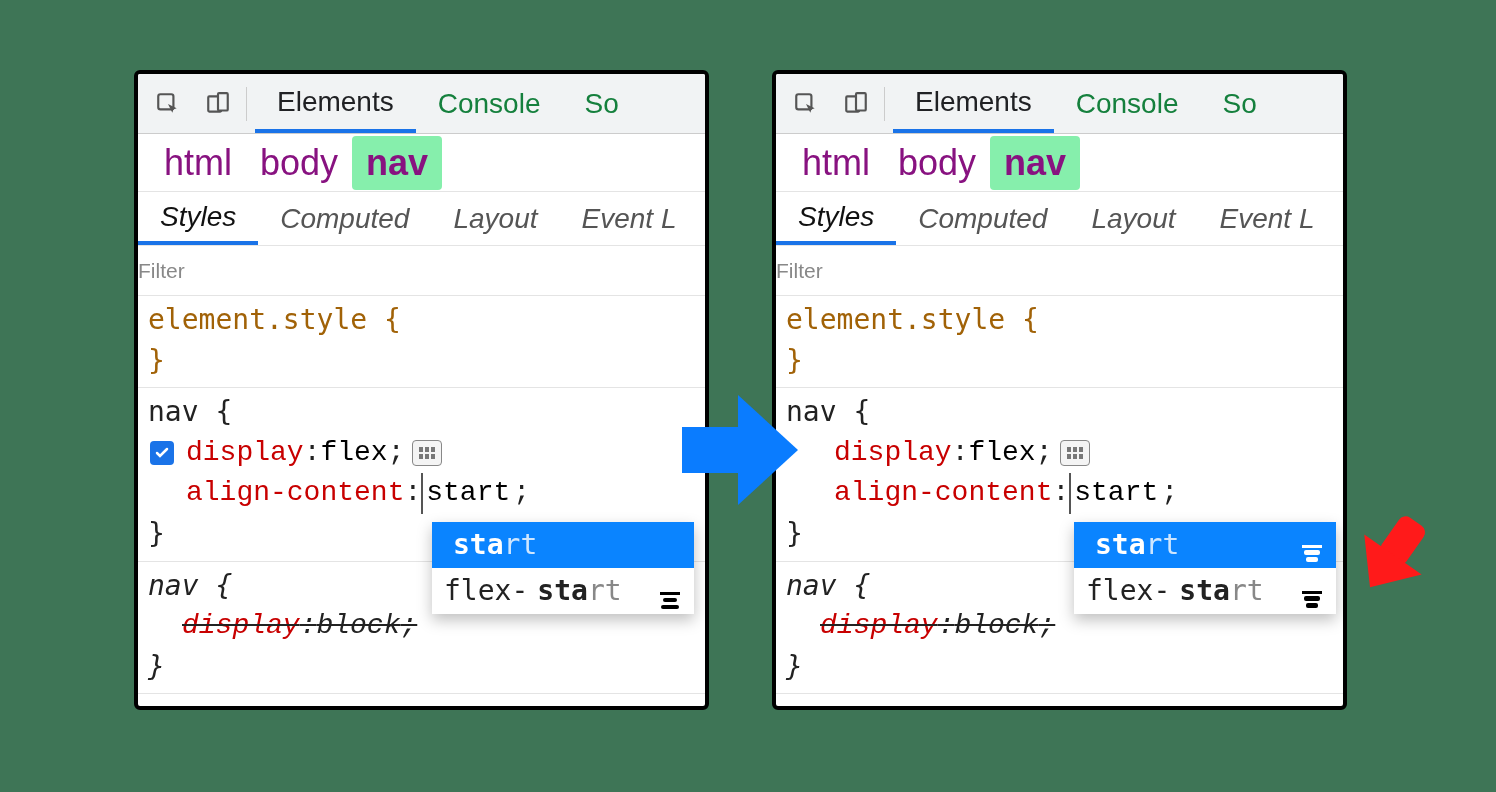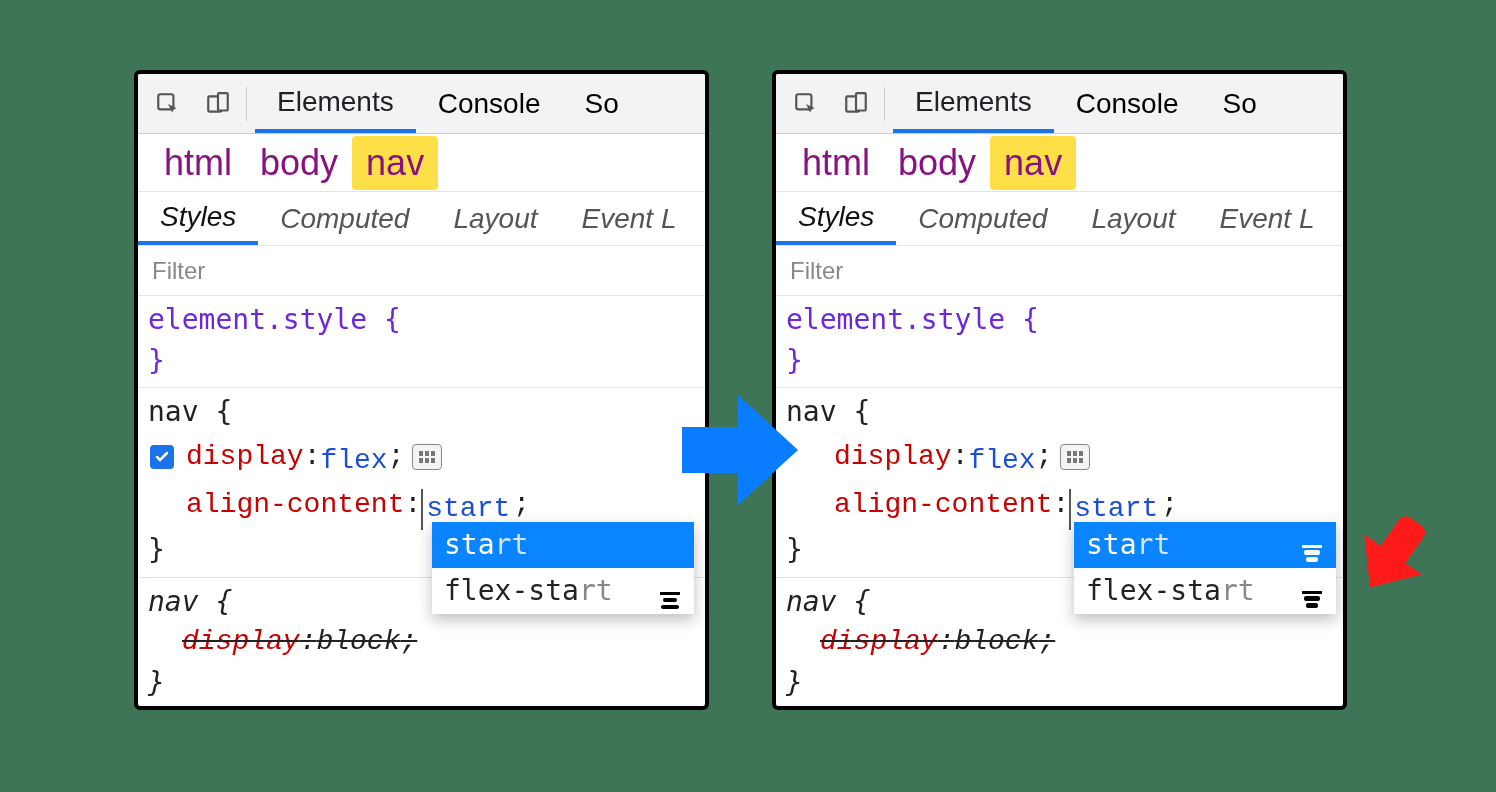--- a/index.html
+++ b/index.html
@@ -32,73 +32,73 @@
     color:#555;
     position:relative;
   }
   .toolbar .iconbtn {
     width:40px; height:40px; margin-left:10px; display:flex; align-items:center; justify-content:center;
   }
   .toolbar .divider {
     width:1px; height:34px; background:#ccc; margin:0 8px;
   }
   .toolbar .tabs { display:flex; height:100%; align-items:stretch; }
-  .toolbar .tab { display:flex; align-items:center; padding:0 22px; color:#000000; cursor:pointer; }
+  .toolbar .tab { display:flex; align-items:center; padding:0 22px; color:#15803d; cursor:pointer; }
   .toolbar .tab.active { color:#202124; border-bottom:4px solid #1a73e8; }
 
   .breadcrumb {
     height:58px;
     border-bottom:1px solid #e4e4e4;
     display:flex;
     align-items:center;
     padding-left:12px;
     font-size:36px;
     color:#881280;
   }
   .breadcrumb .crumb { padding:6px 14px; }
-  .breadcrumb .crumb.selected { background:#fde047; border-radius:4px; }
+  .breadcrumb .crumb.selected { background:#86efac; border-radius:4px;font-weight:bold; }
 
   .sidetabs {
     height:54px;
     border-bottom:1px solid #e4e4e4;
     display:flex;
     align-items:stretch;
     font-size:28px;
     color:#555;
   }
   .sidetabs .stab { display:flex; align-items:center; padding:0 22px;font-style:italic; }
   .sidetabs .stab.active { color:#111; border-bottom:4px solid #1a73e8; }
 
   .filter {
     height:50px;
     border-bottom:1px solid #e4e4e4;
-    display:flex; align-items:center; padding-left:14px;
-    font-size:24px; color:#888;
+    display:flex; align-items:center; 
+    font-size:21px; color:#888;
   }
 
   .styles {
     font-family: ui-monospace, SFMono-Regular, Menlo, Consolas, monospace;
     font-size:28px;
     color:#222;
     line-height:1.45;
     position:relative;
   }
   .ruleblock {
     padding:4px 10px 6px 10px;
     border-bottom:1px solid #e4e4e4;
   }
-  .selector { color:#6d28d9; }
+  .selector { color:#a16207; }
   .decl-line { display:flex; align-items:center; padding-left:28px;font-family:Liberation Mono, monospace; }
   .checkbox {
     width:24px; height:24px; border-radius:4px; background:#1a73e8; margin-right:12px; margin-left:-26px;
     display:flex; align-items:center; justify-content:center; flex:0 0 auto;
   }
   .checkbox svg { width:16px; height:16px; }
   .prop { color:#c80000; }
-  .val { color:#1d4ed8;margin-top:8px; }
+  .val { color:#000000; }
   .val-editing {
     border-left:2px solid #555;
     padding:0 3px;
   }
   .flex-icon {
     display:inline-flex; width:30px; height:26px; border:1px solid #888; border-radius:4px;
     align-items:center; justify-content:center; margin-left:8px; vertical-align:middle;
     background:#f4f4f4;
   }
   .flex-icon .cells { display:grid; grid-template-columns:repeat(3,4px); grid-template-rows:repeat(2,5px); gap:2px;}
@@ -114,21 +114,21 @@
     box-shadow:0 6px 14px rgba(0,0,0,0.25);
     font-family: ui-monospace, SFMono-Regular, Menlo, Consolas, monospace;
     font-size:28px;
     z-index:10;
   }
   .autocomplete .row {
     display:flex; align-items:center; height:46px; padding:0 12px;
     justify-content:space-between;
   }
   .autocomplete .row.sel { background:#0a84ff; color:#fff; }
-  .autocomplete .row .match { font-weight:400; }
+  .autocomplete .row .match { font-weight:700;margin-left:9px; }
   .autocomplete .row.sel .rest { opacity:0.8; }
   .autocomplete .row:not(.sel) .rest { color:#888; }
   .ac-icon { width:24px;height:20px;flex:0 0 auto;margin-left:10px; }
   .ac-left1 .autocomplete { left:294px; top:134px; }
   .ac-right .autocomplete { left:298px; top:134px; }
 
   
   .arrow-right {
     position:absolute;
     left:682px; top:395px;

